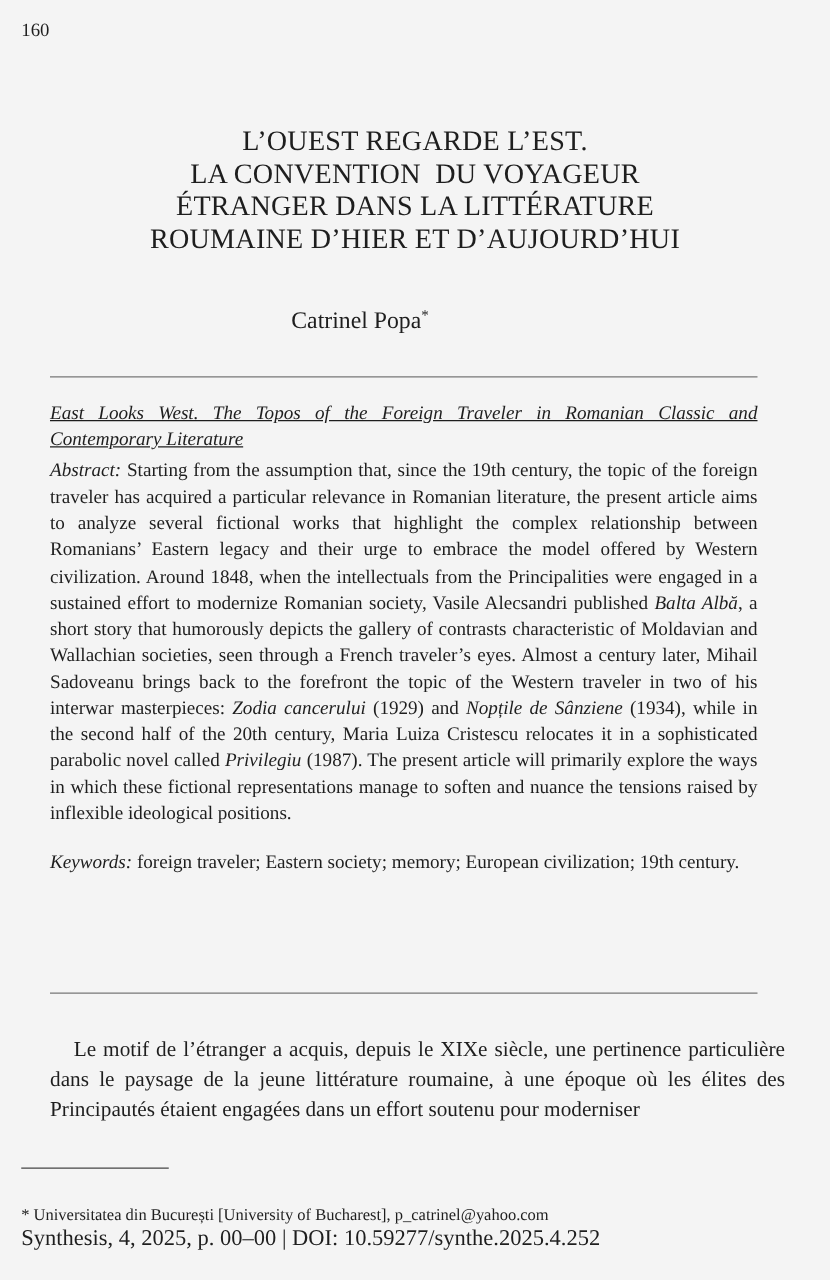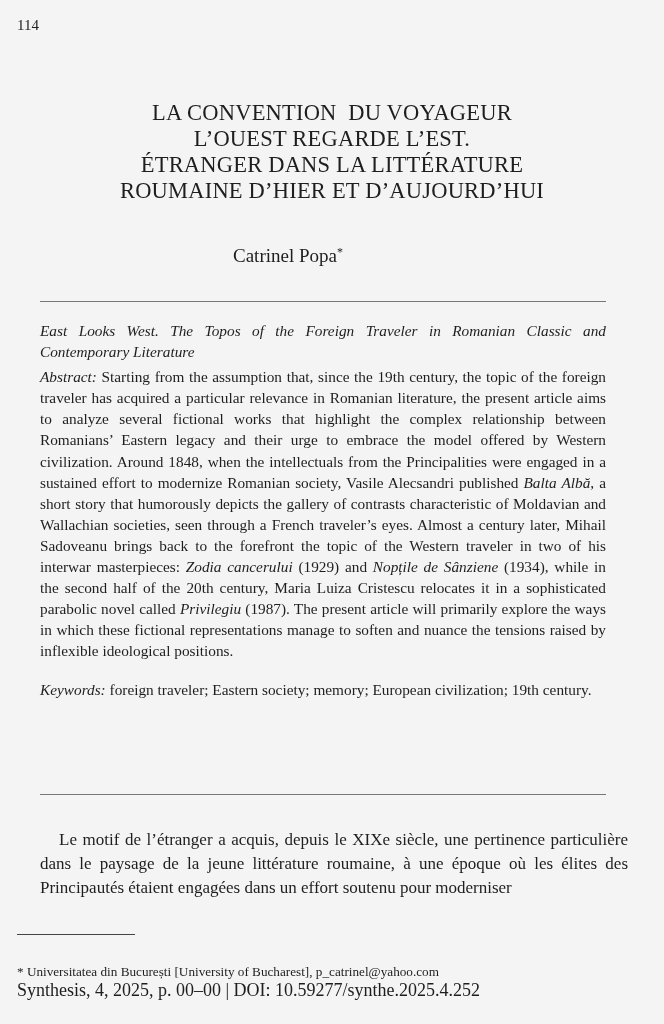--- a/index.html
+++ b/index.html
@@ -30,21 +30,21 @@
   .rule {
     position: absolute; left: 40px; width: 566px; height: 0;
     border-top: 1.4px solid #777;
   }
   .abstract-block {
     position: absolute; left: 40px; top: 320px; width: 566px;
     font-size: 15.3px; line-height: 21.1px;
     text-align: justify;
   }
   .abstract-block p { margin: 0; }
-  .abstract-block .en-title { font-style: italic; margin-bottom: 4px; }
+  .abstract-block .en-title { font-style: italic; margin-bottom: 4px; text-decoration: underline; }
   .abstract-block .abstract { margin-bottom: 17px; }
   i { font-style: italic; }
   .body-text {
     position: absolute; left: 40px; top: 828px; width: 588px;
     font-size: 17px; line-height: 24px;
     text-align: justify;
   }
   .body-text p { margin: 0; text-indent: 19px; }
   .footnote-rule {
     position: absolute; left: 17px; top: 934px; width: 118px;
@@ -56,25 +56,25 @@
     margin-top: 16px;
   }
   .citation {
     position: absolute; left: 17px; top: 980px;
     font-size: 18px;
   }
 </style>
 </head>
 <body>
 
-<div class="page-number">114</div>
+<div class="page-number">160</div>
 
 <div class="title">
+  <div>L’OUEST REGARDE L’EST.</div>
   <div>LA CONVENTION  DU VOYAGEUR</div>
-  <div>L’OUEST REGARDE L’EST.</div>
   <div>ÉTRANGER DANS LA LITTÉRATURE</div>
   <div>ROUMAINE D’HIER ET D’AUJOURD’HUI</div>
 </div>
 
 <div class="author">
   <span>Catrinel Popa</span><sup>*</sup>
 </div>
 
 <div class="rule" style="top:301px;"></div>
 

